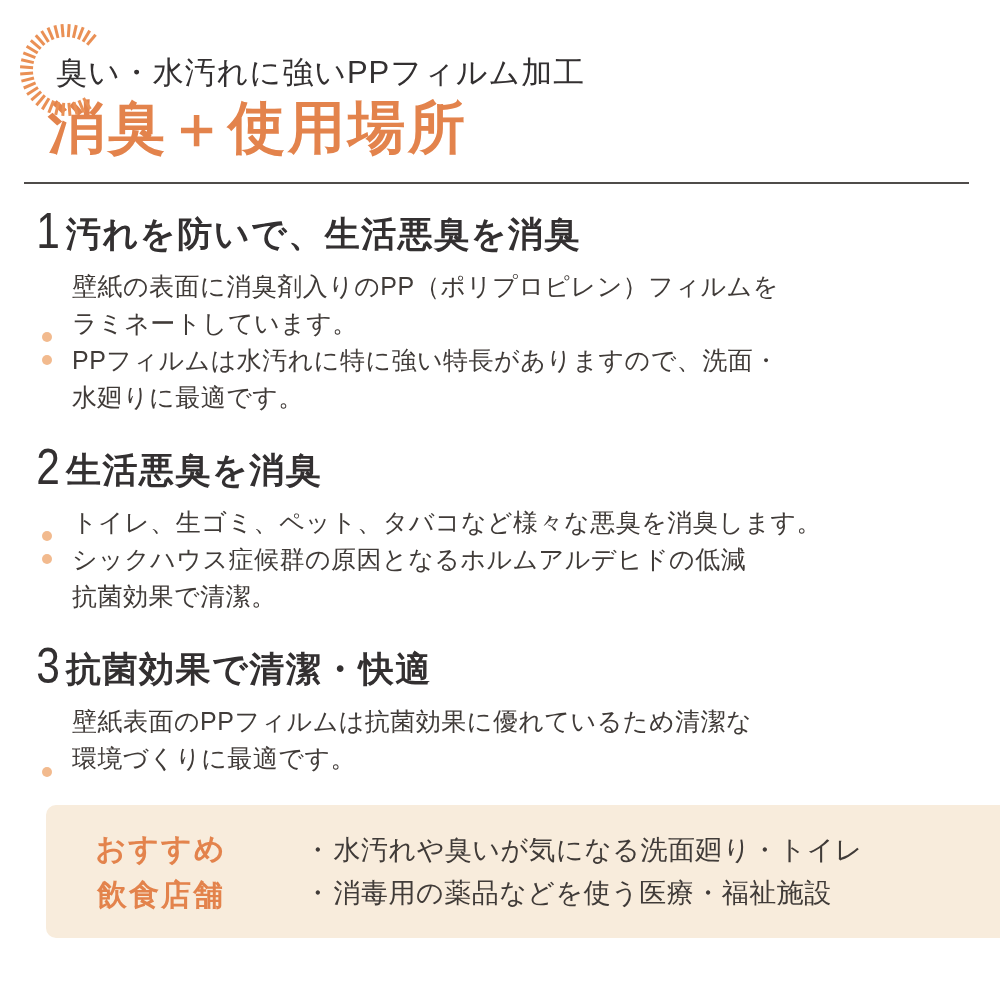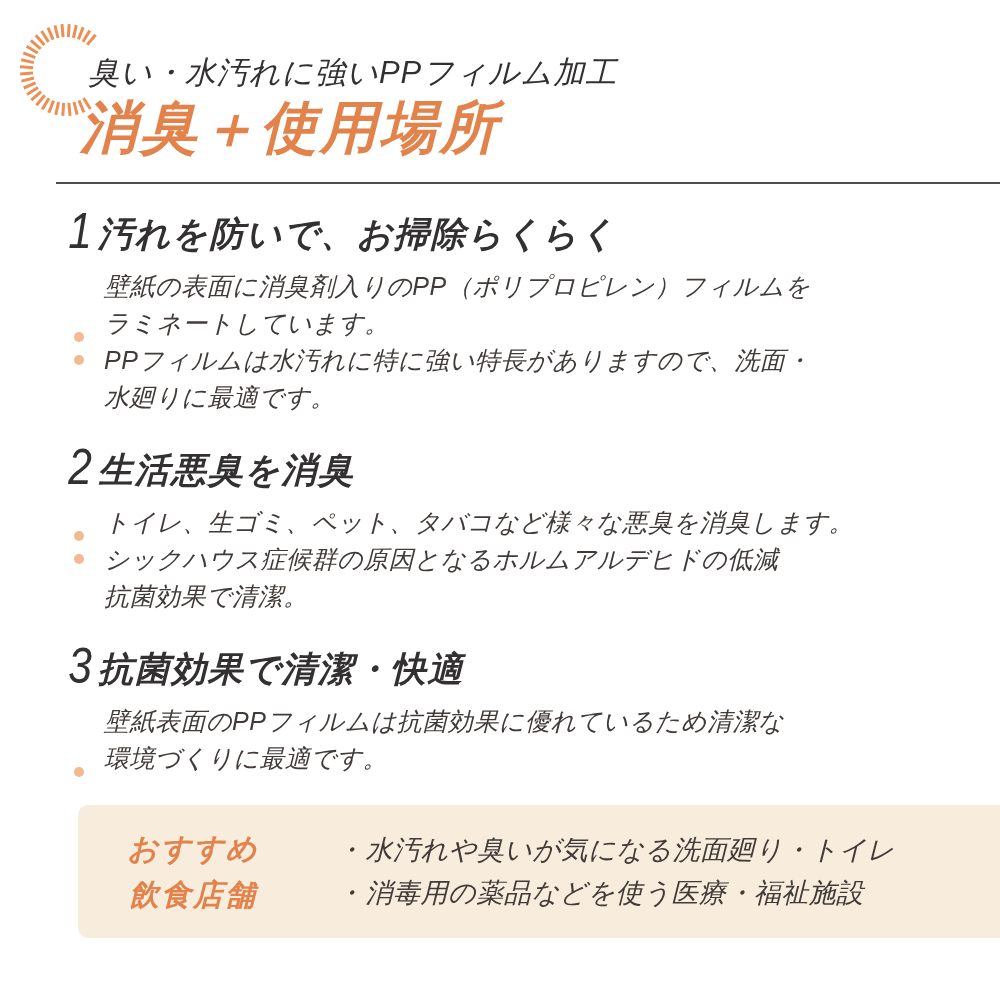--- a/index.html
+++ b/index.html
@@ -14,21 +14,21 @@
   *{margin:0;padding:0;box-sizing:border-box;}
   html,body{background:#ffffff;}
   body{
     width:1000px;height:1000px;
     font-family:"Liberation Sans","DejaVu Sans",sans-serif;
     color:var(--body);
     position:relative;
     overflow:hidden;
   }
   .sunburst{position:absolute;left:4px;top:6px;width:130px;height:130px;}
-  .content{padding:0 60px 0 80px;font-style:italic;}
+  .content{padding:0 60px 0 48px;}
 
   .subtitle{
     margin:54px 0 0 8px;
     font-size:31px;
     line-height:38px;
     font-weight:500;
     color:var(--heading);
     letter-spacing:1px;
   }
   .title{
@@ -153,21 +153,21 @@
 
 <div class="content">
 
   <div class="subtitle">臭い・水汚れに強いPPフィルム加工</div>
   <h1 class="title">消臭＋使用場所</h1>
   <div class="divider"></div>
 
   <section>
     <div class="sec-head">
       <span class="sec-num">1</span>
-      <h2 class="sec-title">汚れを防いで、お掃除らくらく</h2>
+      <h2 class="sec-title">汚れを防いで、生活悪臭を消臭</h2>
     </div>
     <div class="sec-items">
       <div class="item">
         <span class="dot"></span>
         <p class="item-text">壁紙の表面に消臭剤入りのPP（ポリプロピレン）フィルムを
 ラミネートしています。</p>
       </div>
       <div class="item">
         <span class="dot"></span>
         <p class="item-text">PPフィルムは水汚れに特に強い特長がありますので、洗面・

